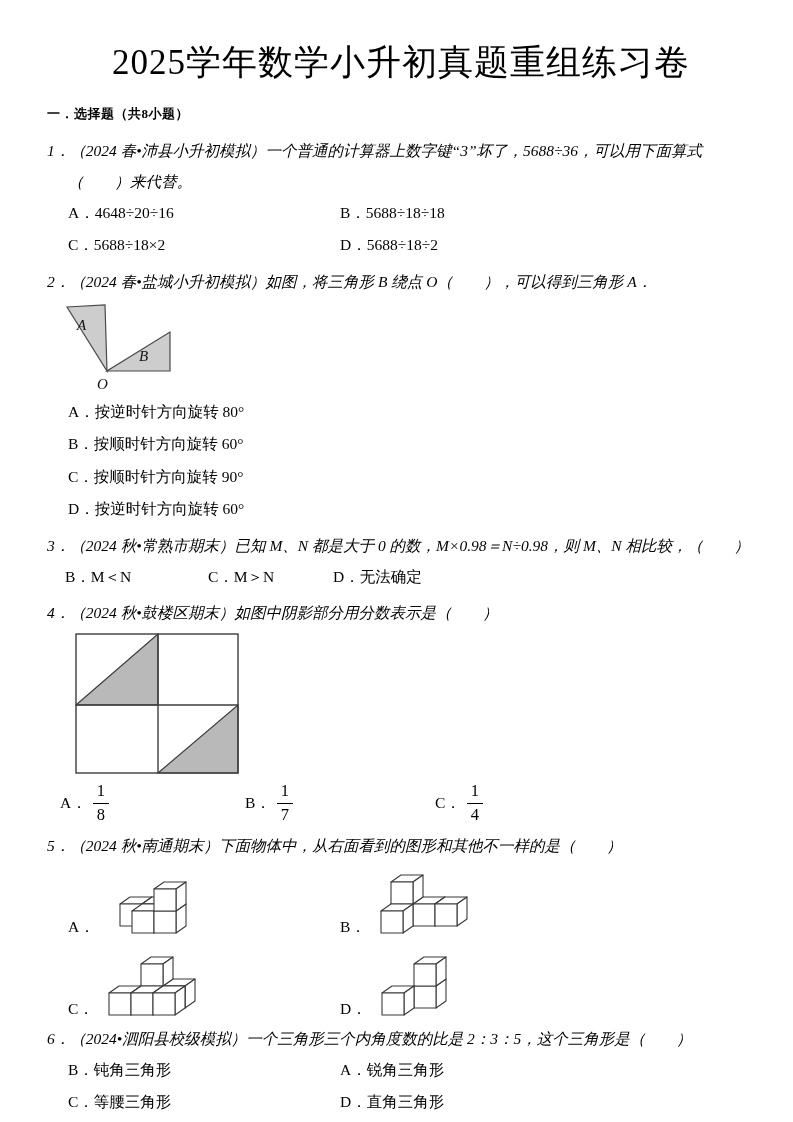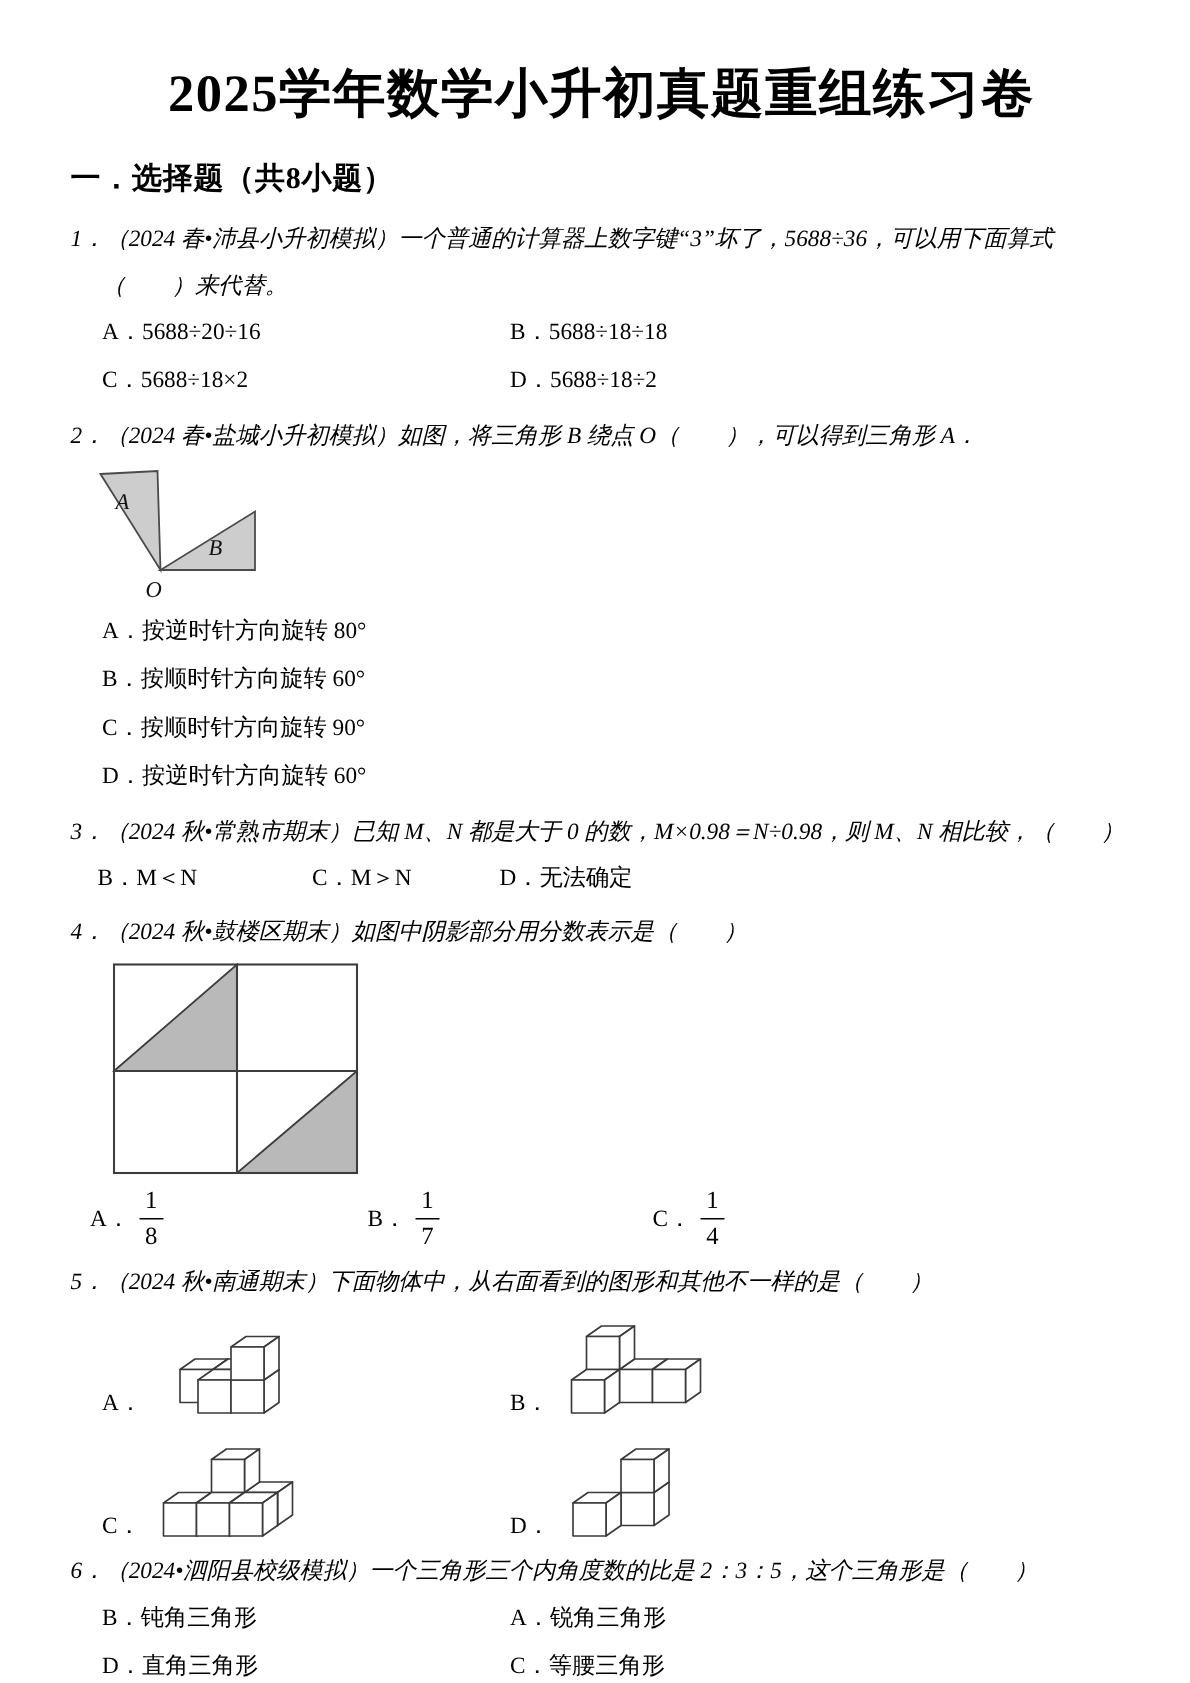--- a/index.html
+++ b/index.html
@@ -7,26 +7,26 @@
   .page {
     position:relative;
     width:793px; min-height:1122px;
     margin:0 auto; background:#fff; color:#000;
     box-sizing:border-box;
     padding:28px 38px 40px 47px;
     font-family:"Liberation Serif","DejaVu Serif",serif;
   }
   .title {
     margin:0; padding:10px 0 0;
-    font-size:35px; font-weight:700;
+    font-size:35px; font-weight:400;
     text-align:center; letter-spacing:1px;
     line-height:1.45;
   }
   .section-heading {
-    font-size:20px; font-weight:700;
+    font-size:13px; font-weight:700;
     margin:16px 0 12px; letter-spacing:0.5px;
   }
   .q-text {
     font-size:15.5px; line-height:31px;
     margin:4px 0 0; padding-left:21px; text-indent:-21px;font-style:italic;
   }
   .opts-2col {
     display:grid; grid-template-columns:272px 1fr;
     padding-left:21px; font-size:15.5px; line-height:32.5px;
   }
@@ -65,21 +65,21 @@
 
 <div class="page">
 
   <h1 class="title">2025学年数学小升初真题重组练习卷</h1>
 
   <div class="section-heading">一．选择题（共8小题）</div>
 
   <section>
     <p class="q-text">1．（2024 春•沛县小升初模拟）一个普通的计算器上数字键“3”坏了，5688÷36，可以用下面算式（　　）来代替。</p>
     <div class="opts-2col">
-      <div>A．5688÷20÷16</div>
+      <div>A．4648÷20÷16</div>
       <div>B．5688÷18÷18</div>
       <div>C．5688÷18×2</div>
       <div>D．5688÷18÷2</div>
     </div>
   </section>
 
   <section>
     <p class="q-text">2．（2024 春•盐城小升初模拟）如图，将三角形 B 绕点 O（　　），可以得到三角形 A．</p>
     <svg class="fig2" width="150" height="95" viewBox="0 0 150 95">
       <polygon class="tri" points="12,7 50,5 52,71"></polygon>
@@ -220,18 +220,18 @@
           </svg>
       </div>
     </div>
   </section>
 
   <section>
     <p class="q-text">6．（2024•泗阳县校级模拟）一个三角形三个内角度数的比是 2：3：5，这个三角形是（　　）</p>
     <div class="opts-2col">
       <div>B．钝角三角形</div>
       <div>A．锐角三角形</div>
+      <div>C．等腰三角形</div>
       <div>D．直角三角形</div>
-      <div>C．等腰三角形</div>
     </div>
   </section>
 
 </div>
 
 </body></html>

